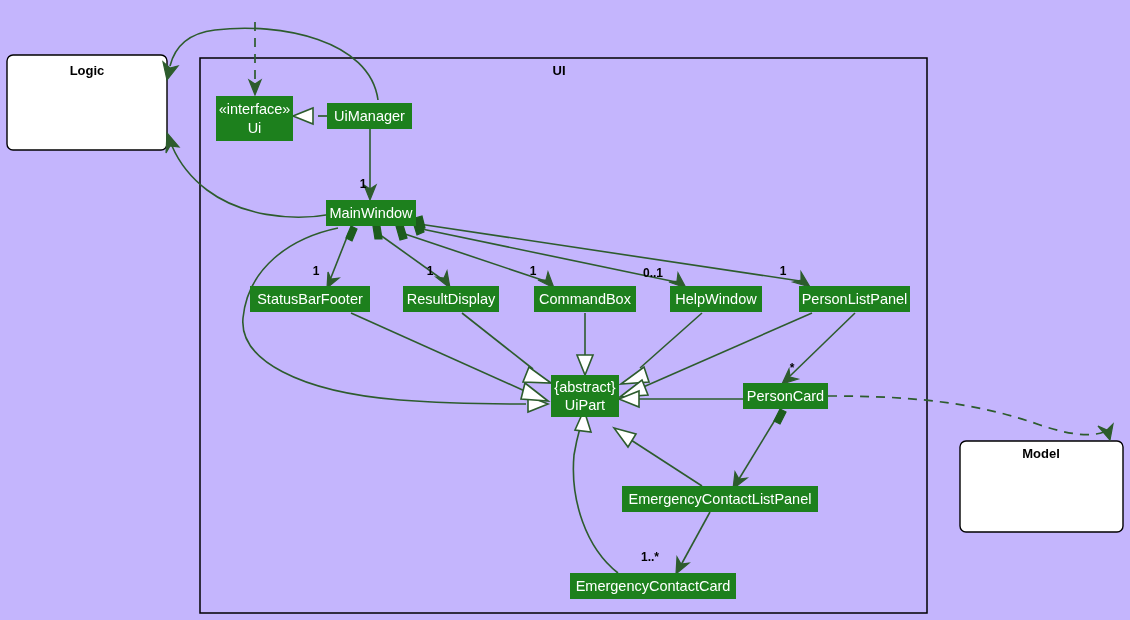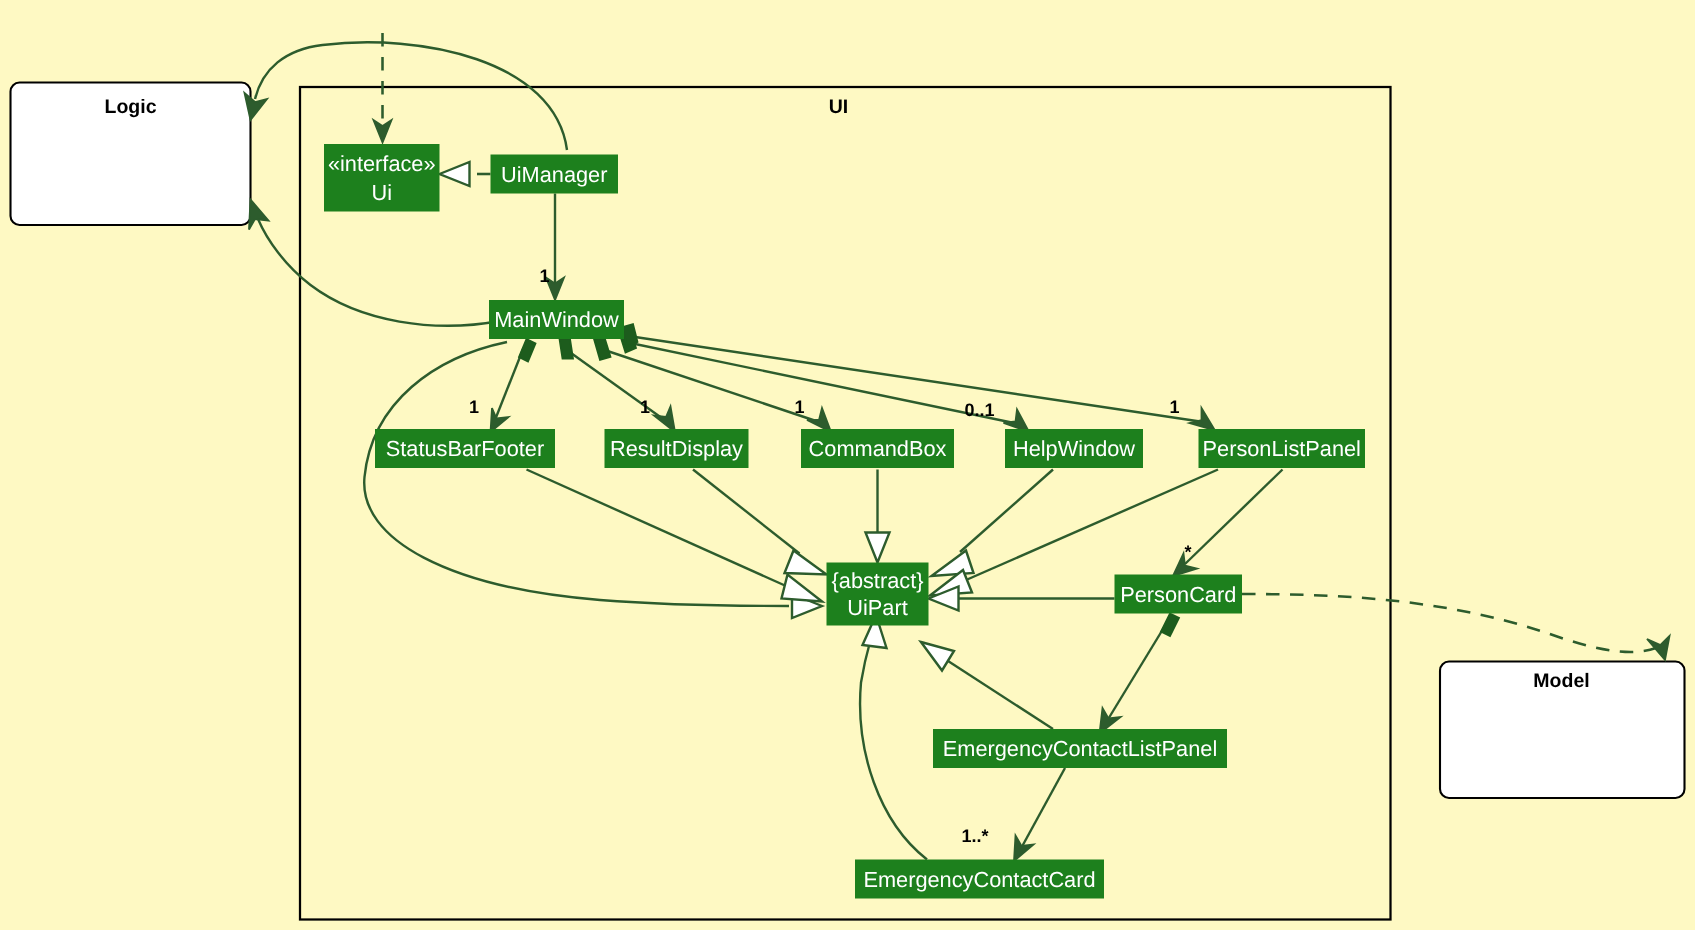--- a/index.html
+++ b/index.html
@@ -8,21 +8,21 @@
     background: #ffffff;
   }
   body {
     font-family: "Liberation Sans", sans-serif;
   }
   #stage {
     position: relative;
     width: 1130px;
     height: 620px;
     overflow: hidden;
-    background: #fef9c3;
+    background: #c4b5fd;
   }
   #diagram-svg {
     position: absolute;
     left: 0;
     top: 0;
     width: 1130px;
     height: 620px;
   }
   .pkg-label {
     font-weight: bold;

